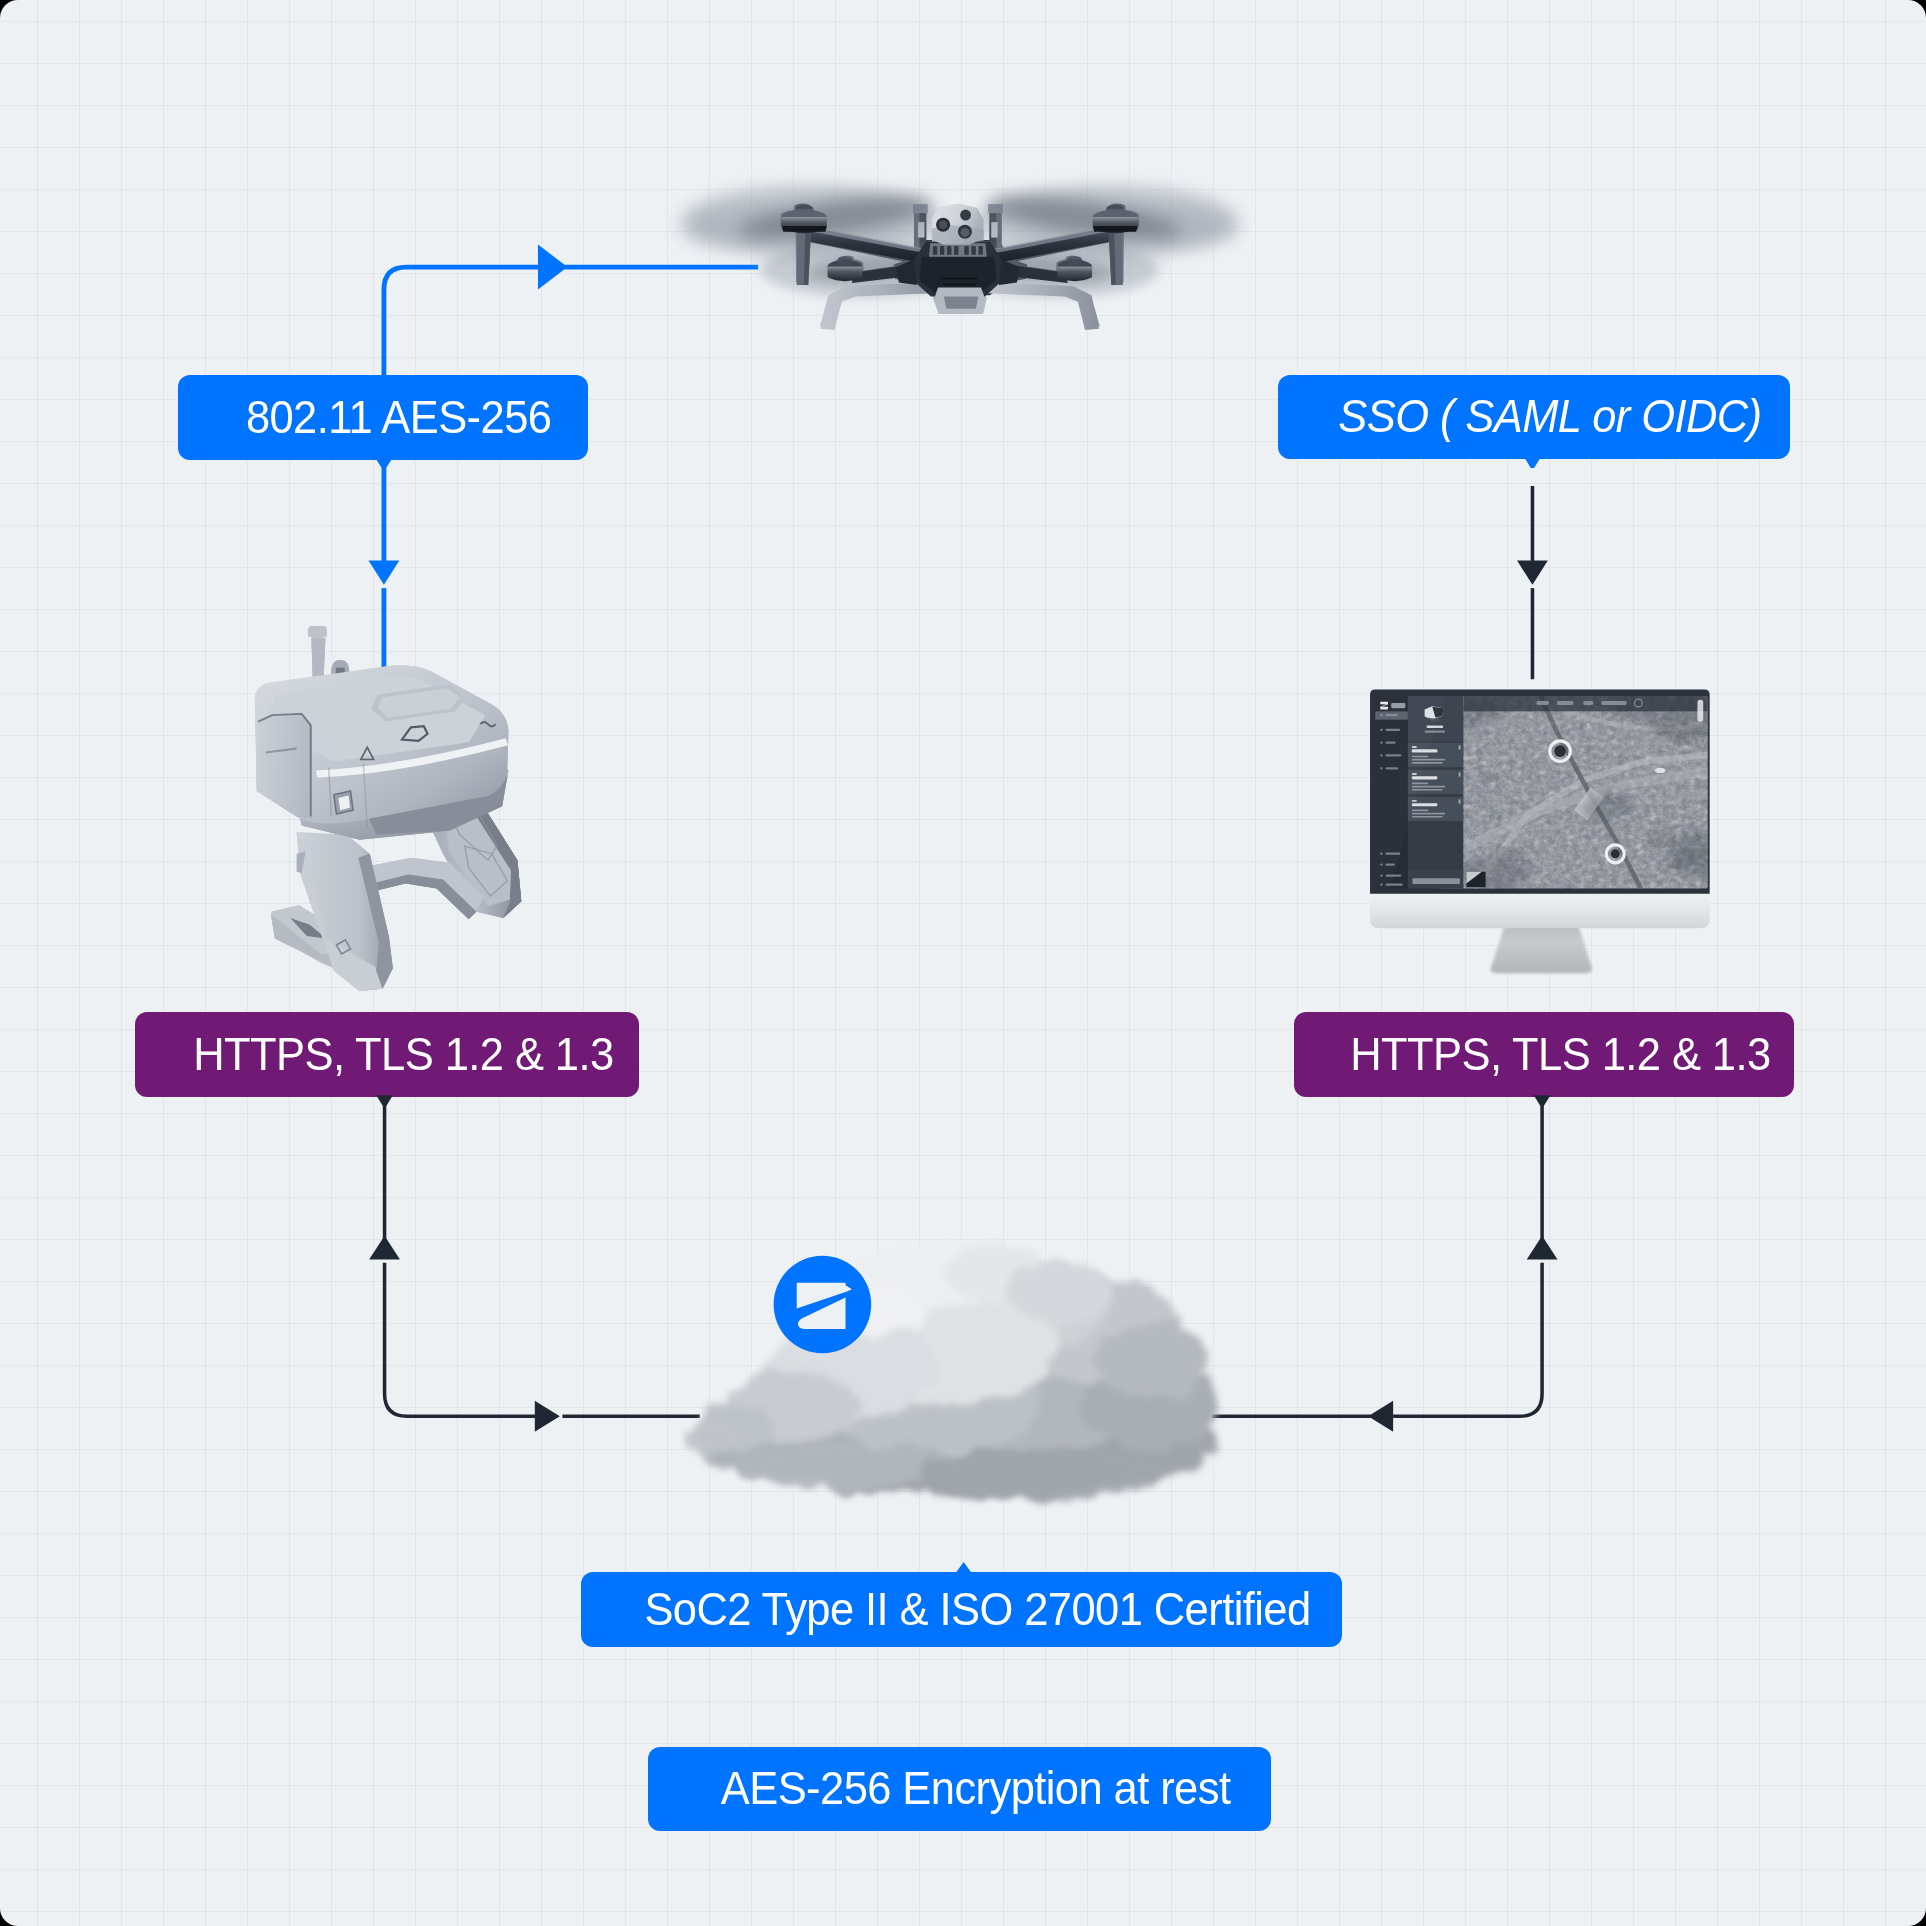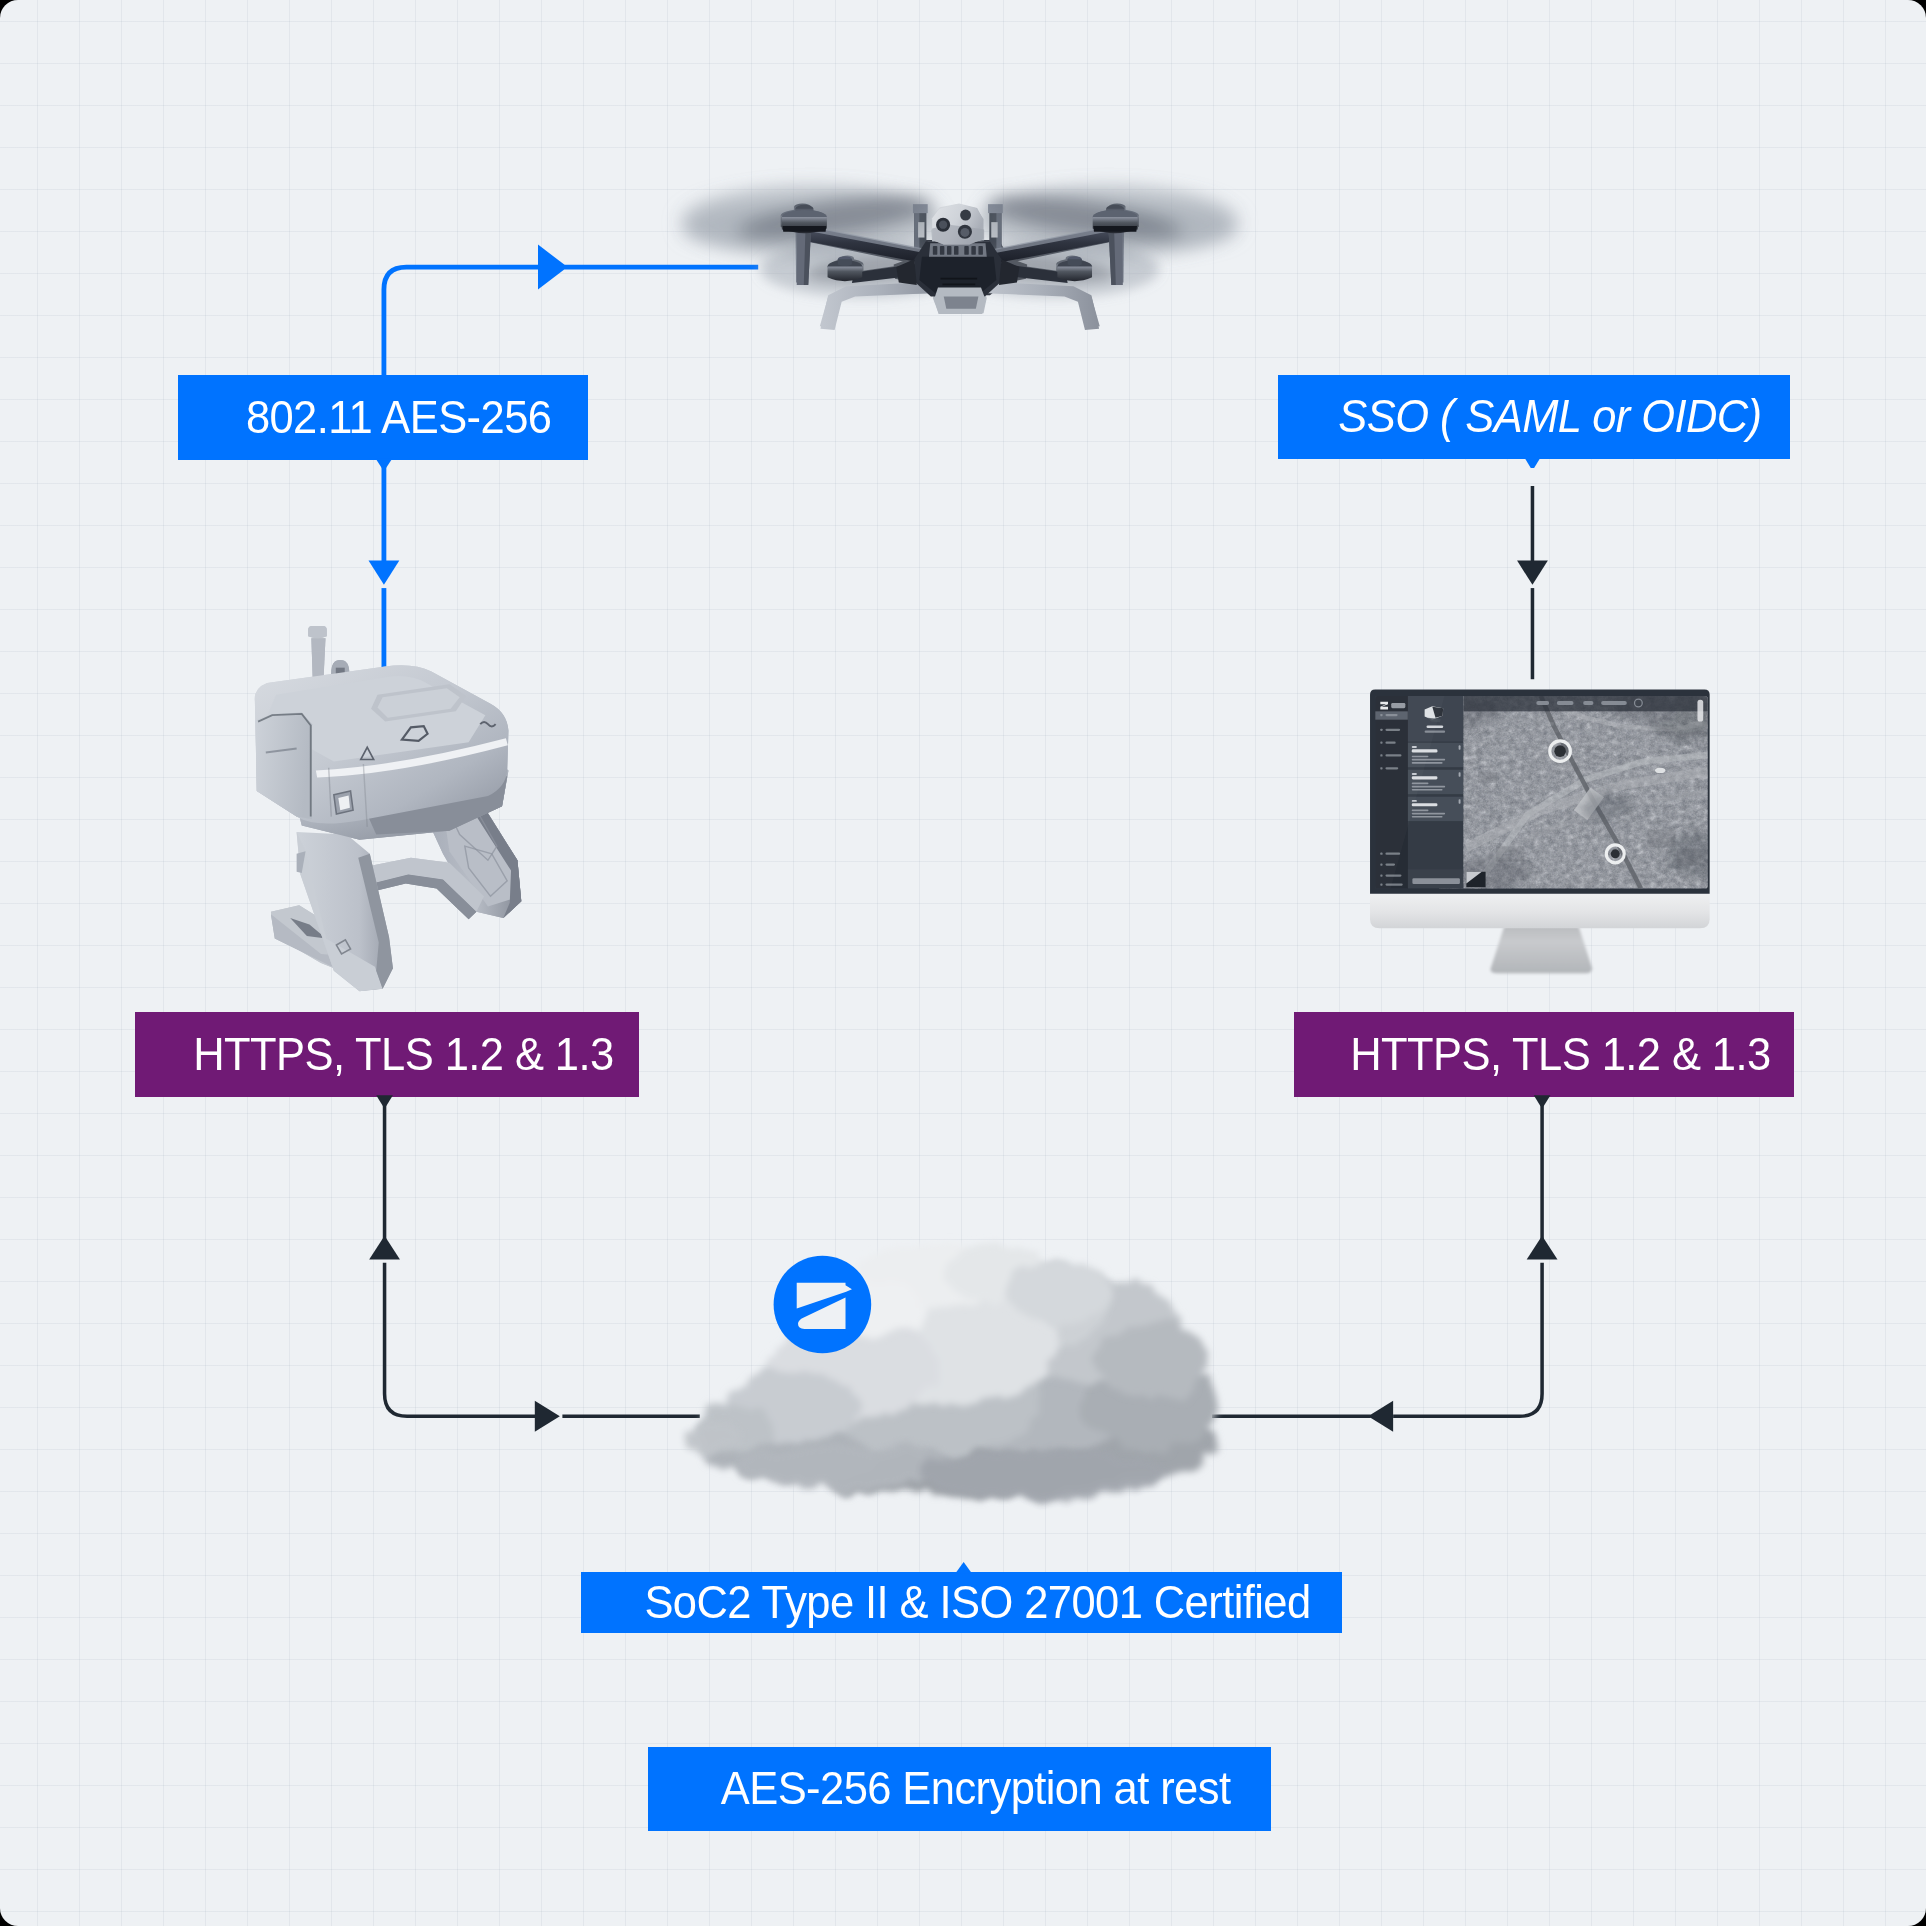--- a/index.html
+++ b/index.html
@@ -6,31 +6,31 @@
   html,body{margin:0;padding:0;background:#000;width:1926px;height:1926px;}
   #stage{position:relative;width:1926px;height:1926px;overflow:hidden;background:#eef1f4;
          border-radius:18px;font-family:"Liberation Sans",sans-serif;}
   #grid{position:absolute;inset:0;
         background-image:
           linear-gradient(to right,rgba(120,140,160,.10) 1.1px,transparent 1px),
           linear-gradient(to bottom,rgba(120,140,160,.10) 1.1px,transparent 1px);
         background-size:42px 42px;background-position:37px 21px;}
   svg.layer{position:absolute;left:0;top:0;width:1926px;height:1926px;overflow:visible;}
   .pill{position:absolute;box-sizing:border-box;display:flex;align-items:center;
-        justify-content:center;color:#fff;white-space:nowrap;border-radius:0;padding-left:32px;}
+        justify-content:center;color:#fff;white-space:nowrap;border-radius:12px;padding-left:32px;}
   .pill .txt{display:block;line-height:1;letter-spacing:-0.6px;
              font-size:46px;transform:scaleX(.945) translateY(-1px);}
   .blue{background:#0073ff;}
   .dark{background:#701a75;}
 
   #p-wifi{left:178px;top:375px;width:410px;height:85px;}
   #p-sso{left:1278px;top:375px;width:512px;height:84px;font-style:italic;}
   #p-tlsL{left:135px;top:1012px;width:504px;height:85px;}
   #p-tlsR{left:1294px;top:1012px;width:500px;height:85px;}
-  #p-soc2{left:581px;top:1572px;width:761px;height:61px;}
+  #p-soc2{left:581px;top:1572px;width:761px;height:75px;}
   #p-rest{left:648px;top:1747px;width:623px;height:84px;}
 </style>
 </head>
 <body>
 
 <div id="stage">
   <div id="grid"></div>
 
   <svg class="layer" id="lines" viewBox="0 0 3000 3000">
     <g fill="none" stroke-linecap="butt">

